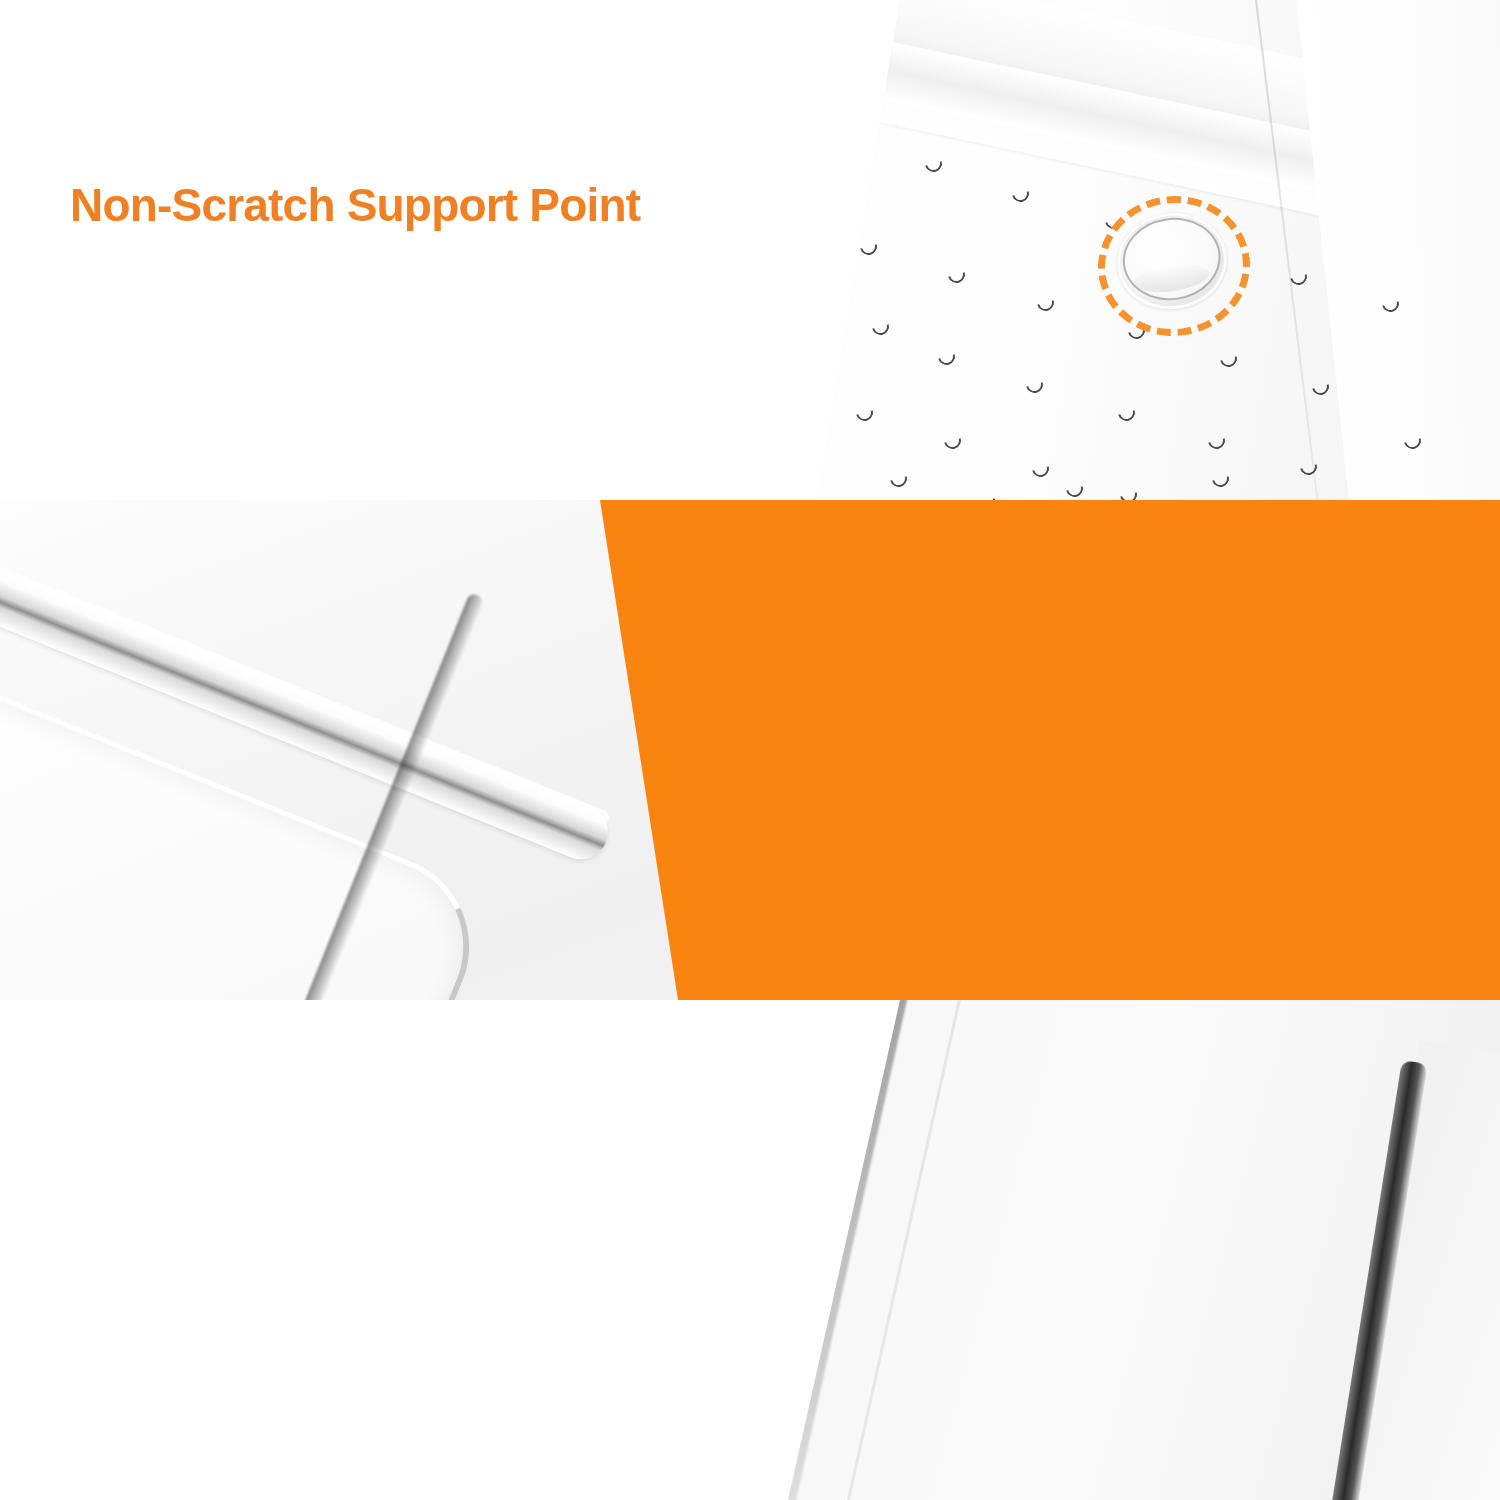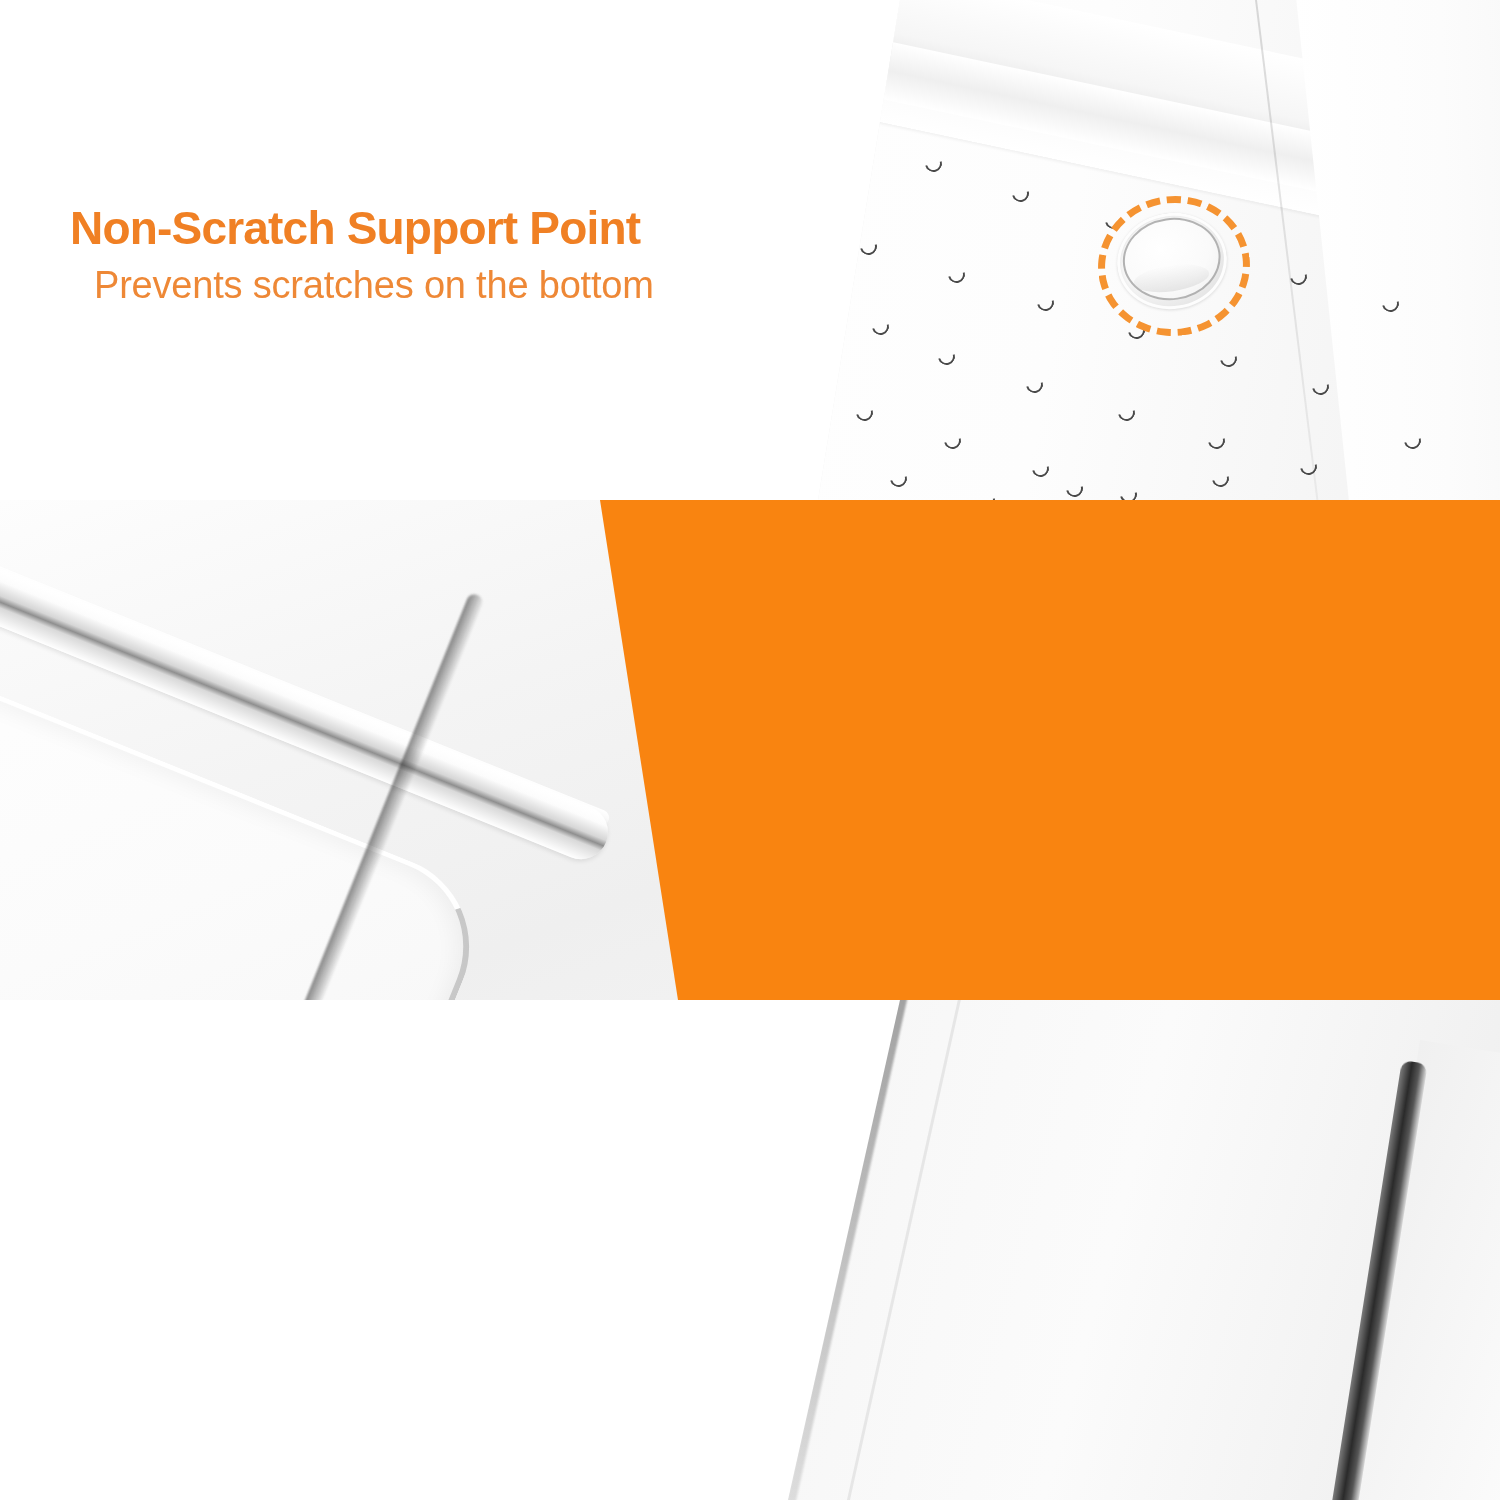--- a/index.html
+++ b/index.html
@@ -27,21 +27,21 @@
     line-height:1.05;
     white-space:nowrap;
   }
   .sub {
     font-weight:400;
     letter-spacing:-0.2px;
     line-height:1.15;
     white-space:nowrap;
   }
 
-  #support-text { left:70px; top:204px; }
+  #support-text { left:70px; top:181px; }
   #support-text .head { font-size:46px; color:#f08024; }
   #support-text .sub  { font-size:38px; color:#ee8836; margin-top:12px; padding-left:24px; }
 
   
   #support-photo {
     position:absolute; top:0; left:0; width:1500px; height:500px;
     z-index:10;
     
     clip-path: polygon(900px 0, 1500px 0, 1500px 500px, 818px 500px);
     background:#f0f0f0;
@@ -255,21 +255,20 @@
           <div class="hook" style="left: 978px; top: 492px;"></div>
           <div class="hook" style="left: 1066px; top: 480px;"></div>
         </div>
     </div>
 
     <div id="support-point"></div>
     <div id="support-ring"></div>
 
     <div class="textblock" id="support-text">
       <div class="head">Non-Scratch Support Point</div>
-      <div class="sub">Prevents scratches on the bottom</div>
     </div>
   </section>
 
   <section class="panel" id="panel-corner">
 
     <div id="corner-photo">
       <div class="clear-bg"></div>
       <div class="corner-body"></div>
       <div class="corner-edge"></div>
       <div class="rail"></div>

